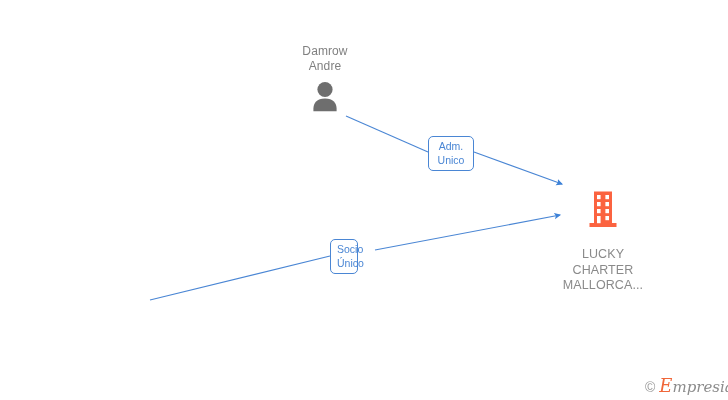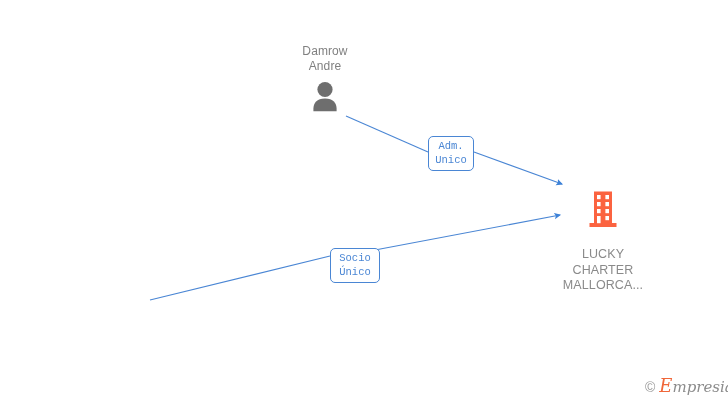--- a/index.html
+++ b/index.html
@@ -75,31 +75,30 @@
     box-sizing: border-box;
     border: 1px solid #4a86d4;
     border-radius: 5px;
     background: #ffffff;
     color: #4a86d4;
     font-size: 10.5px;
     line-height: 14px;
     text-align: center;
     padding: 2px 6px 3px 6px;
     white-space: pre-line;
-    font-family: Liberation Mono, monospace;
   }
   #edge-label-adm-unico {
     left: 428px;
     top: 136px;
     width: 46px;
   }
   #edge-label-socio-unico {
     left: 330px;
-    top: 248px;
-    width: 50px;
+    top: 239px;
+    width: 28px;
   }
   #watermark {
     position: absolute;
     left: 645px;
     top: 378px;
     display: flex;
     align-items: center;
     gap: 4px;
   }
   #watermark .copy-mark {

